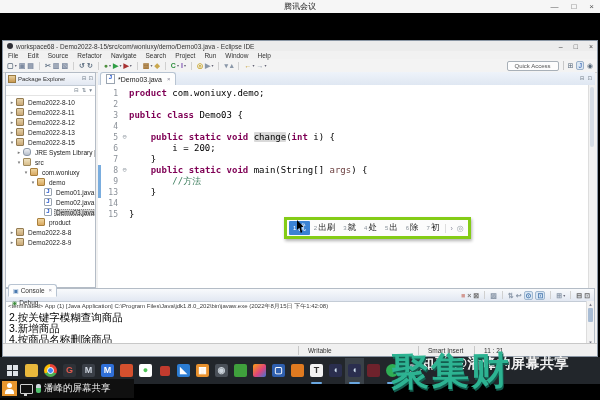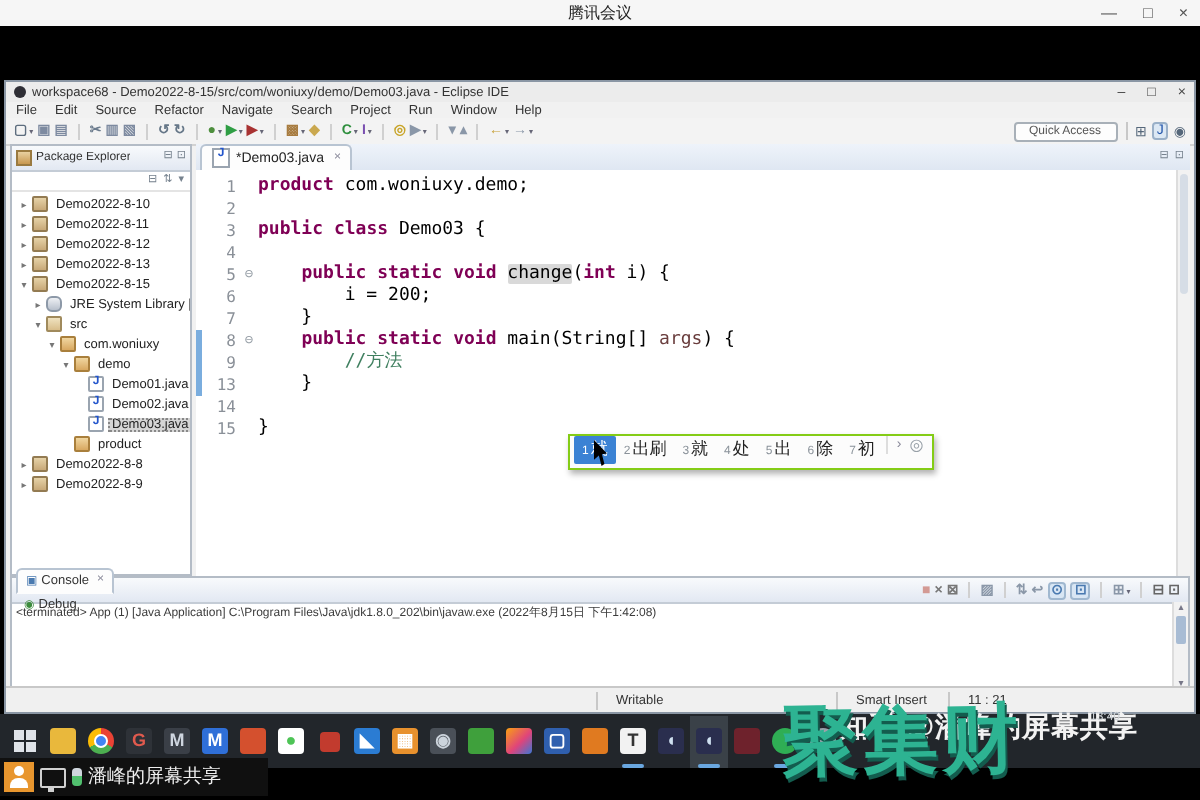--- a/index.html
+++ b/index.html
@@ -140,22 +140,22 @@
     display:flex;align-items:center;gap:3px;padding:0 2px;box-sizing:border-box}
   .share-avatar{width:15px;height:15px;background:#e8962e;position:relative;flex:none}
   .share-avatar::before{content:"";position:absolute;left:5px;top:2px;width:5px;height:5px;border-radius:50%;background:#fff}
   .share-avatar::after{content:"";position:absolute;left:3px;top:8px;width:9px;height:5px;border-radius:4px 4px 0 0;background:#fff}
   .share-screen{width:11px;height:8px;border:1px solid #d0d0d0;border-radius:1px;position:relative;flex:none}
   .share-screen::after{content:"";position:absolute;left:3px;bottom:-3px;width:3px;height:2px;background:#d0d0d0}
   .share-mic{width:5px;height:9px;border-radius:2px;background:linear-gradient(#cfd6dd 45%,#51c06e 45%);flex:none}
   #share-label{font-size:9.5px;color:#eee;white-space:nowrap}
 
   
-  #ime-popup{position:absolute;left:284px;top:217px;height:16px;background:#fcfcfc;border:1px solid #84cc16;
-    box-shadow:1px 2px 3px rgba(0,0,0,.3);display:flex;align-items:flex-start;z-index:7}
+  #ime-popup{position:absolute;left:284px;top:217px;height:16px;background:#fcfcfc;border:3px solid #84cc16;
+    box-shadow:1px 2px 3px rgba(0,0,0,.3);display:flex;align-items:center;z-index:7}
   #ime-cands{display:flex;align-items:center;padding:0 2px}
   .cand{display:flex;align-items:baseline;padding:1px 4px;gap:1px;border-radius:1px}
   .cand-n{font-size:6px;color:#8a929a}
   .cand-t{font-size:8.5px;color:#222}
   .cand-sel{background:#3b82d4}
   .cand-sel .cand-n,.cand-sel .cand-t{color:#fff}
   #ime-extra{display:flex;align-items:center;border-left:1px solid #ddd;padding:0 4px;gap:4px}
   #ime-more{font-size:7px;color:#889}
   #ime-gear{font-size:8px;color:#98a0a8}
   #mouse-cursor{position:absolute;left:297px;top:220px;width:9px;height:13px;z-index:20;background:#000;
@@ -465,20 +465,25 @@
           <span class="tsep"></span>
           <span class="ticon" style="color: rgb(138, 151, 168);">⊞</span>
           <span class="tdrop">▾</span>
           <span class="tsep"></span>
           <span class="ticon" style="color: rgb(102, 102, 102);">⊟</span>
           <span class="ticon" style="color: rgb(102, 102, 102);">⊡</span>
         </span>
     </div>
     <div id="console-body">
       <div id="terminated-line">&lt;terminated&gt; App (1) [Java Application] C:\Program Files\Java\jdk1.8.0_202\bin\javaw.exe (2022年8月15日 下午1:42:08)</div>
+      <div id="console-out">
+          <div class="con-line">2.按关键字模糊查询商品</div>
+          <div class="con-line">3.新增商品</div>
+          <div class="con-line">4.按商品名称删除商品</div>
+        </div>
     </div>
     <div id="console-scroll">
       <span class="scr-arrow">▴</span>
       <div id="console-thumb"></div>
       <div id="console-thumb-spacer"></div>
       <span class="scr-arrow">▾</span>
     </div>
   </div>
 
   <div id="ecl-statusbar">

